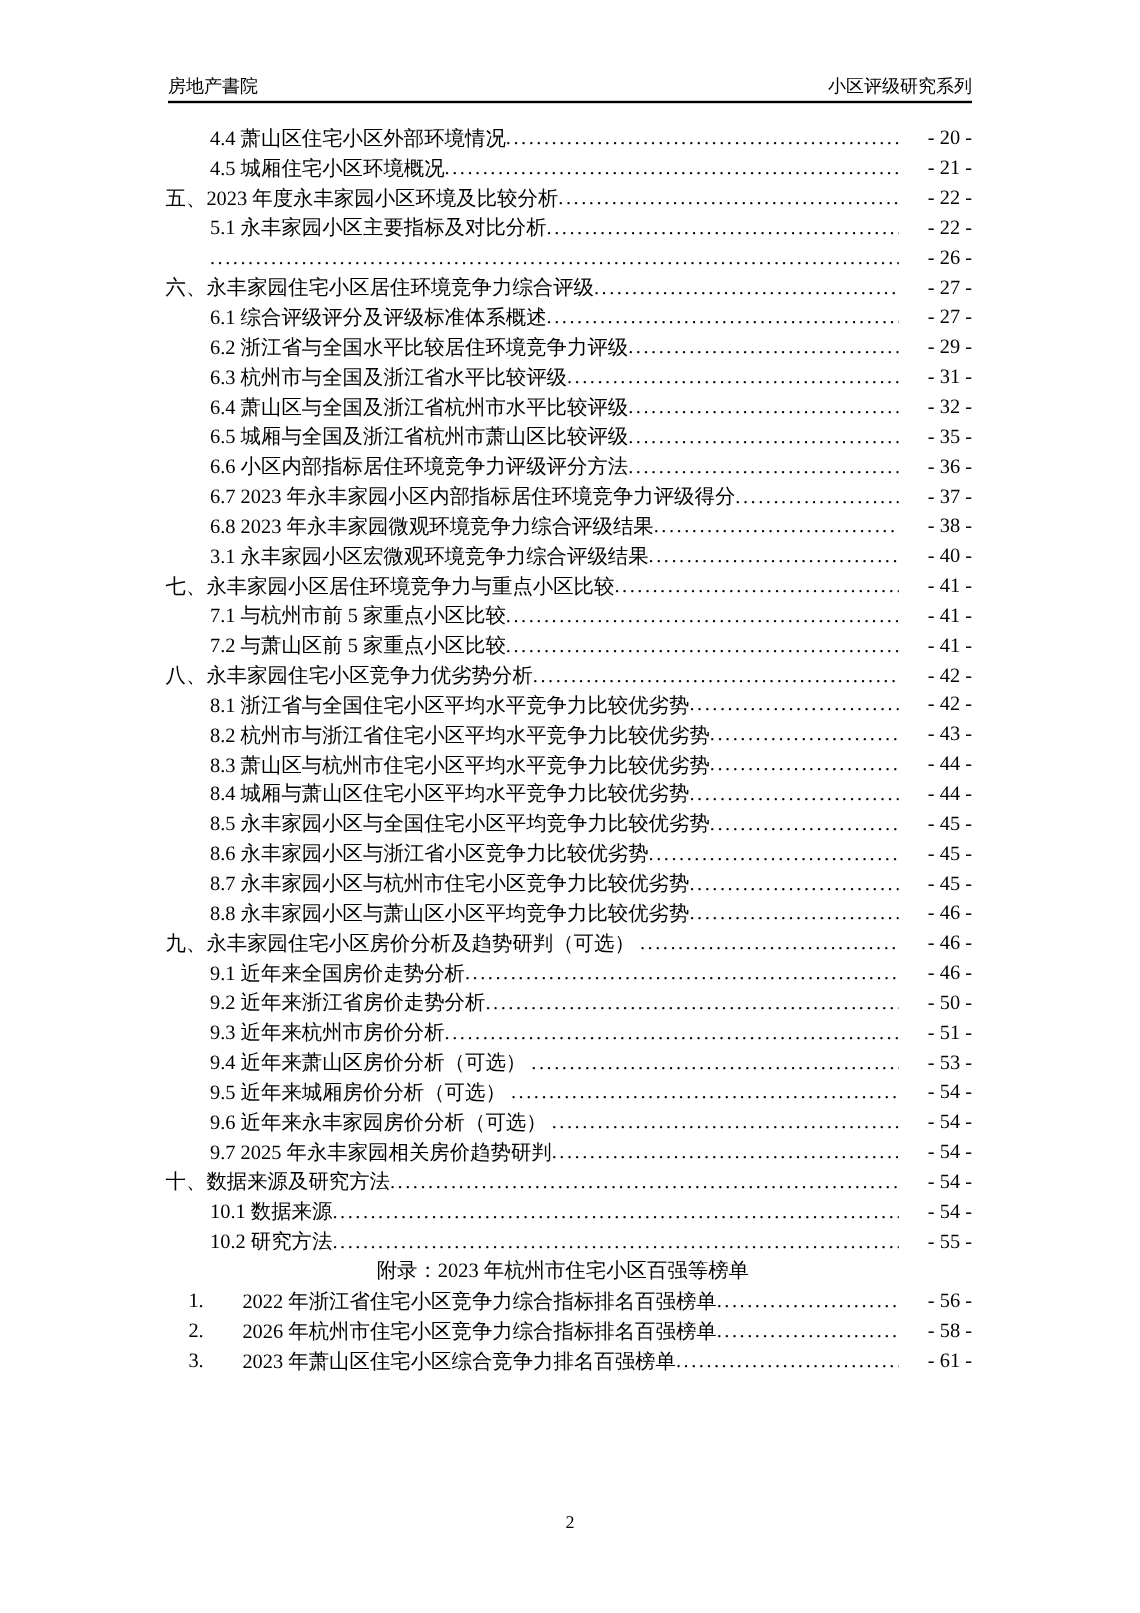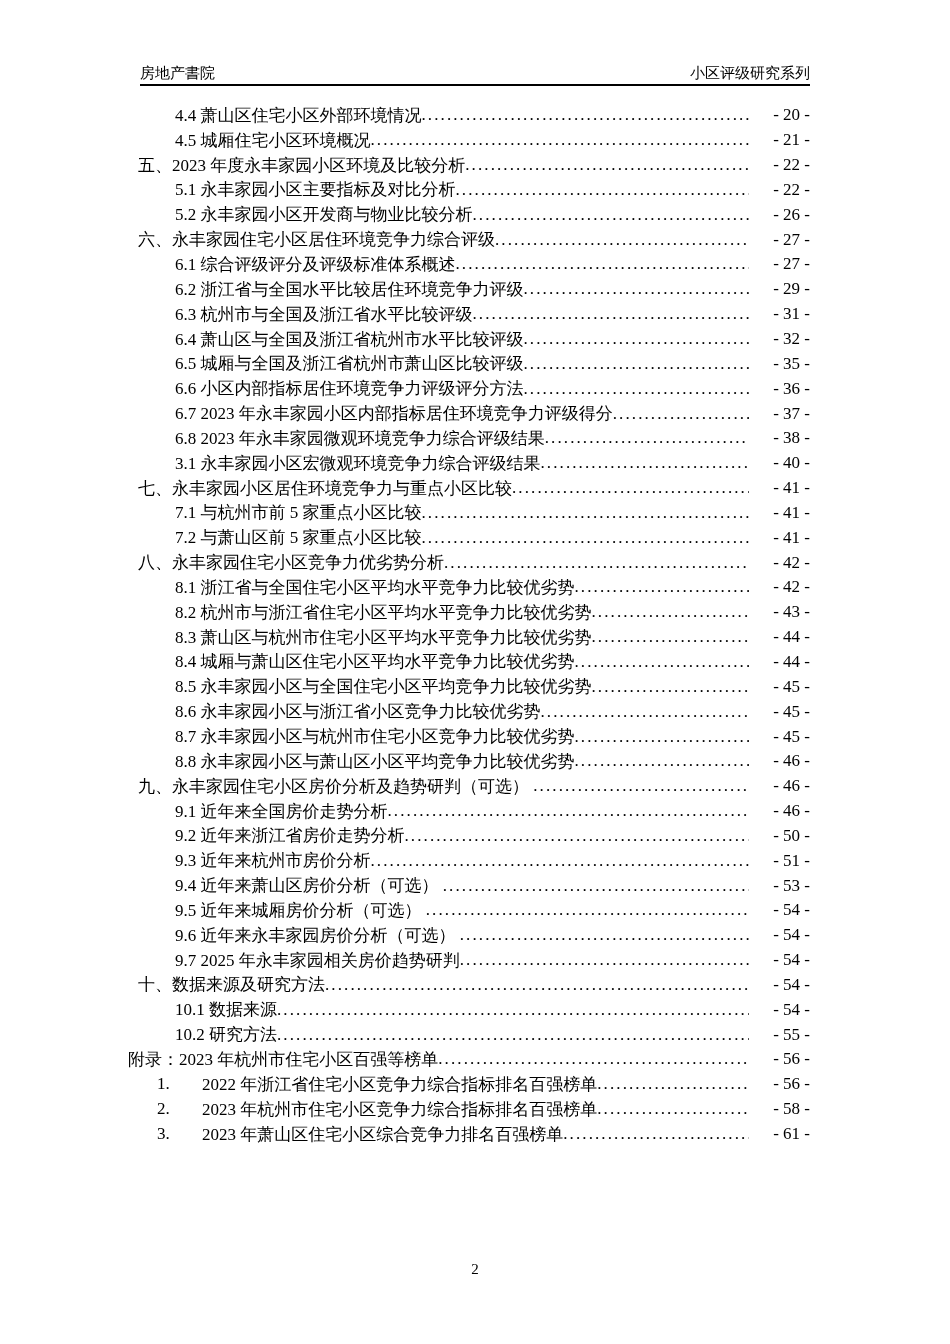--- a/index.html
+++ b/index.html
@@ -35,21 +35,21 @@
     font-size: 17px;
   }
   .toc-row {
     display: flex;
     align-items: center;
     height: 24.85px;
     overflow: hidden;
   }
   .toc-row .label, .toc-row .num, .toc-row .page { white-space: pre; }
   .lv1  { padding-left: 10px; }
-  .lv1a { padding-left: 0; }
+  .lv1a { padding-left: 0; flex-direction: column; }
   .lv2  { padding-left: 47px; }
   .lv3  { padding-left: 29px; }
   .num  { display: inline-block; width: 45px; flex: 0 0 45px; }
   .leader {
     flex: 1 1 0;
     min-width: 10px;
     overflow: hidden;
     white-space: nowrap;
     letter-spacing: 2.1px;
   }
@@ -88,21 +88,20 @@
         <span class="label">五、2023 年度永丰家园小区环境及比较分析</span>
         <span class="leader">................................................................................................................................................................</span>
         <span class="page">- 22 -</span>
       </div>
       <div class="toc-row lv2">
         <span class="label">5.1 永丰家园小区主要指标及对比分析</span>
         <span class="leader">................................................................................................................................................................</span>
         <span class="page">- 22 -</span>
       </div>
       <div class="toc-row lv2">
-        <span class="label">5.2 永丰家园小区开发商与物业比较分析</span>
         <span class="leader">................................................................................................................................................................</span>
         <span class="page">- 26 -</span>
       </div>
       <div class="toc-row lv1">
         <span class="label">六、永丰家园住宅小区居住环境竞争力综合评级</span>
         <span class="leader">................................................................................................................................................................</span>
         <span class="page">- 27 -</span>
       </div>
       <div class="toc-row lv2">
         <span class="label">6.1 综合评级评分及评级标准体系概述</span>
@@ -270,21 +269,21 @@
         <span class="page">- 56 -</span>
       </div>
       <div class="toc-row lv3">
         <span class="num">1.</span>
         <span class="label">2022 年浙江省住宅小区竞争力综合指标排名百强榜单</span>
         <span class="leader">................................................................................................................................................................</span>
         <span class="page">- 56 -</span>
       </div>
       <div class="toc-row lv3">
         <span class="num">2.</span>
-        <span class="label">2023 年杭州市住宅小区竞争力综合指标排名百强榜单</span>
+        <span class="label">2026 年杭州市住宅小区竞争力综合指标排名百强榜单</span>
         <span class="leader">................................................................................................................................................................</span>
         <span class="page">- 58 -</span>
       </div>
       <div class="toc-row lv3">
         <span class="num">3.</span>
         <span class="label">2023 年萧山区住宅小区综合竞争力排名百强榜单</span>
         <span class="leader">................................................................................................................................................................</span>
         <span class="page">- 61 -</span>
       </div>
     </div>

